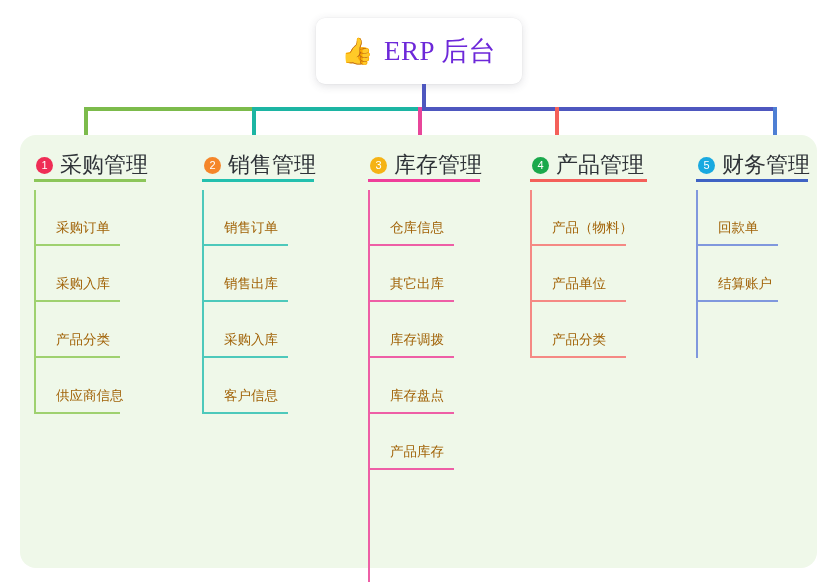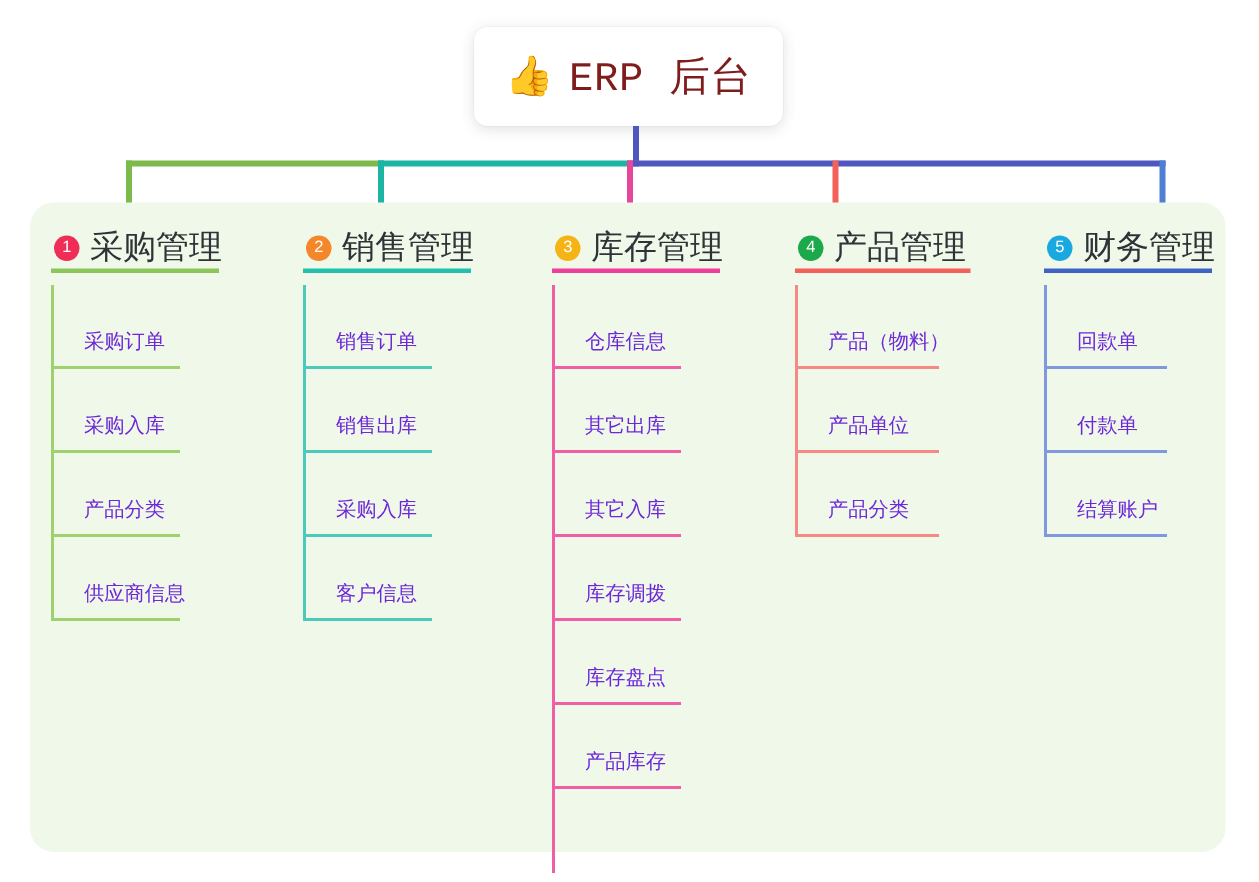--- a/index.html
+++ b/index.html
@@ -19,22 +19,22 @@
     width:206px;height:66px;
     background:#ffffff;
     border-radius:9px;
     box-shadow:0 2px 9px rgba(60,64,80,0.16), 0 0 0 0.5px rgba(0,0,0,0.03);
     display:flex;align-items:center;justify-content:center;
     gap:10px;
     box-sizing:border-box;
   }
   .title-emoji{font-size:26px;line-height:1;font-family:"DejaVu Sans",sans-serif;}
   .title-text{
-    font-size:27px;color:#7f1d1d;letter-spacing:0.5px;
-    font-family:Liberation Mono, monospace;
+    font-size:27px;color:#6d28d9;letter-spacing:0.5px;
+    font-family:Liberation Serif, serif;
     white-space:nowrap;
   }
 
   
   .title-stem{
     position:absolute;
     left:422px;top:84px;
     width:4px;height:25px;
     background:#4e57bf;
   }
@@ -77,21 +77,21 @@
   
   .items{position:relative;}
   .spine{position:absolute;left:0;top:0;width:2px;}
   .item{
     position:relative;
     height:56px;
   }
   .item-label{
     position:absolute;
     left:22px;bottom:9px;
-    font-size:13.5px;color:#6d28d9;
+    font-size:13.5px;color:#a16207;
     white-space:nowrap;
     font-family:Liberation Sans, sans-serif;
   }
   .item-rule{
     position:absolute;left:0;bottom:0;height:2px;
   }
 </style>
 </head>
 <body>
 
@@ -180,24 +180,20 @@
           <div class="spine" style="height: 392px; background: rgb(238, 95, 166);"></div>
           <div class="item">
             <span class="item-label">仓库信息</span>
             <div class="item-rule" style="width: 86px; background: rgb(238, 95, 166);"></div>
           </div>
           <div class="item">
             <span class="item-label">其它出库</span>
             <div class="item-rule" style="width: 86px; background: rgb(238, 95, 166);"></div>
           </div>
           <div class="item">
-            <span class="item-label">其它入库</span>
-            <div class="item-rule" style="width: 86px; background: rgb(238, 95, 166);"></div>
-          </div>
-          <div class="item">
             <span class="item-label">库存调拨</span>
             <div class="item-rule" style="width: 86px; background: rgb(238, 95, 166);"></div>
           </div>
           <div class="item">
             <span class="item-label">库存盘点</span>
             <div class="item-rule" style="width: 86px; background: rgb(238, 95, 166);"></div>
           </div>
           <div class="item">
             <span class="item-label">产品库存</span>
             <div class="item-rule" style="width: 86px; background: rgb(238, 95, 166);"></div>
@@ -232,24 +228,20 @@
           <span class="col-title">财务管理</span>
         </div>
         <div class="col-rule" style="top: 34px; width: 112px; background: rgb(63, 99, 196);"></div>
         <div class="items" style="margin-top: 5px;">
           <div class="spine" style="height: 168px; background: rgb(128, 152, 221);"></div>
           <div class="item">
             <span class="item-label">回款单</span>
             <div class="item-rule" style="width: 82px; background: rgb(128, 152, 221);"></div>
           </div>
           <div class="item">
-            <span class="item-label">付款单</span>
-            <div class="item-rule" style="width: 82px; background: rgb(128, 152, 221);"></div>
-          </div>
-          <div class="item">
             <span class="item-label">结算账户</span>
             <div class="item-rule" style="width: 82px; background: rgb(128, 152, 221);"></div>
           </div>
         </div>
       </div>
     </div>
 
 </div>
 
 </body></html>

